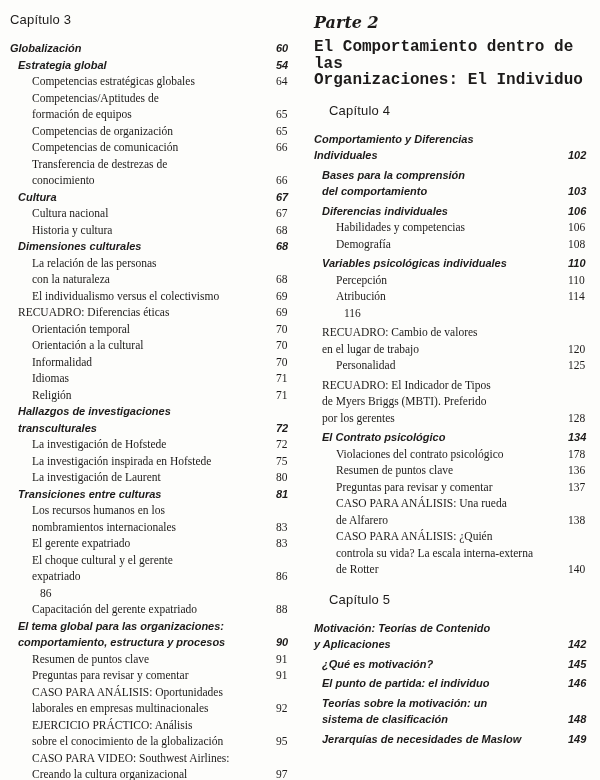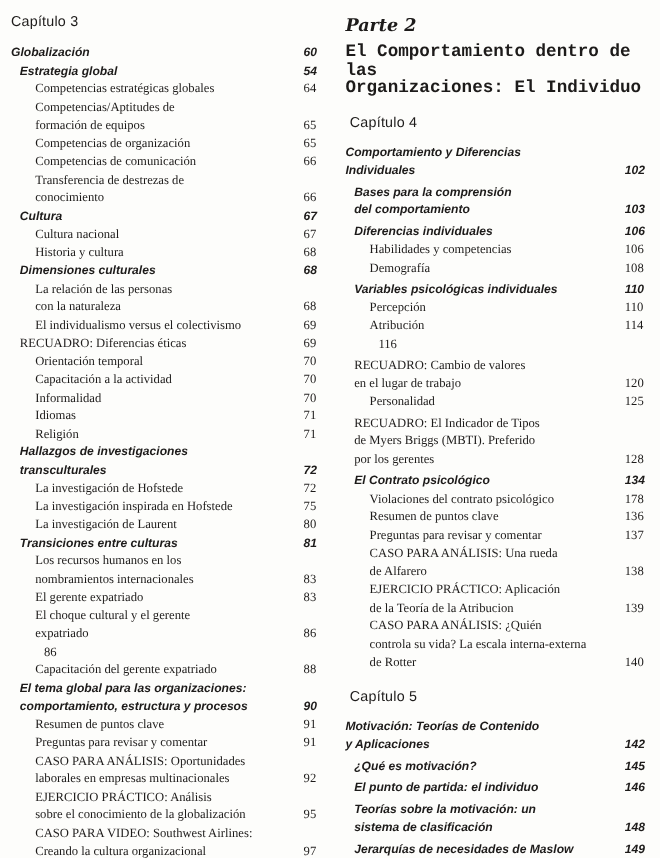--- a/index.html
+++ b/index.html
@@ -12,21 +12,21 @@
   }
   .page { display:flex; padding:10px 10px 0 10px; }
   .col-left  { width:288px; flex:none; }
   .col-right { width:276px; flex:none; margin-left:16px; }
 
   .chapter-heading {
     font-family:"Liberation Sans", sans-serif;
     font-size:13px; letter-spacing:.2px; line-height:16px;
   }
   .col-left  .chapter-heading { margin:2px 0 12px 0; }
-  .col-right .chapter-heading { margin:14px 0 12px 4px; }
+  .col-right .chapter-heading { margin:14px 0 12px 15px; }
 
   .part-heading {
     font-family:"DejaVu Serif", serif;
     font-style:italic; font-weight:bold;
     font-size:16px; line-height:26px;
   }
   .part-title {
     font-family:Liberation Mono, monospace;
     font-weight:bold; font-size:16px; line-height:16.5px;
     white-space:pre-line; margin-top:3px;
@@ -115,21 +115,21 @@
   </div>
         <div class="toc-row lvl-1">
     <span class="t">RECUADRO: Diferencias éticas</span>
     <span class="p">69</span>
   </div>
         <div class="toc-row lvl-2">
     <span class="t">Orientación temporal</span>
     <span class="p">70</span>
   </div>
         <div class="toc-row lvl-2">
-    <span class="t">Capacitación a la actividad</span>
+    <span class="t">Orientación a la cultural</span>
     <span class="p">70</span>
   </div>
         <div class="toc-row lvl-2">
     <span class="t">Informalidad</span>
     <span class="p">70</span>
   </div>
         <div class="toc-row lvl-2">
     <span class="t">Idiomas</span>
     <span class="p">71</span>
   </div>
@@ -285,25 +285,20 @@
           <div class="toc-row lvl-2">
     <span class="t">Preguntas para revisar y comentar</span>
     <span class="p">137</span>
   </div>
           <div class="toc-row lvl-2">
     <span class="t">CASO PARA ANÁLISIS: Una rueda
 de Alfarero</span>
     <span class="p">138</span>
   </div>
           <div class="toc-row lvl-2">
-    <span class="t">EJERCICIO PRÁCTICO: Aplicación
-de la Teoría de la Atribucion</span>
-    <span class="p">139</span>
-  </div>
-          <div class="toc-row lvl-2">
     <span class="t">CASO PARA ANÁLISIS: ¿Quién
 controla su vida? La escala interna-externa
 de Rotter</span>
     <span class="p">140</span>
   </div>
         </div>
     </div>
 
     <div class="section">
       <div class="chapter-heading">Capítulo 5</div>

